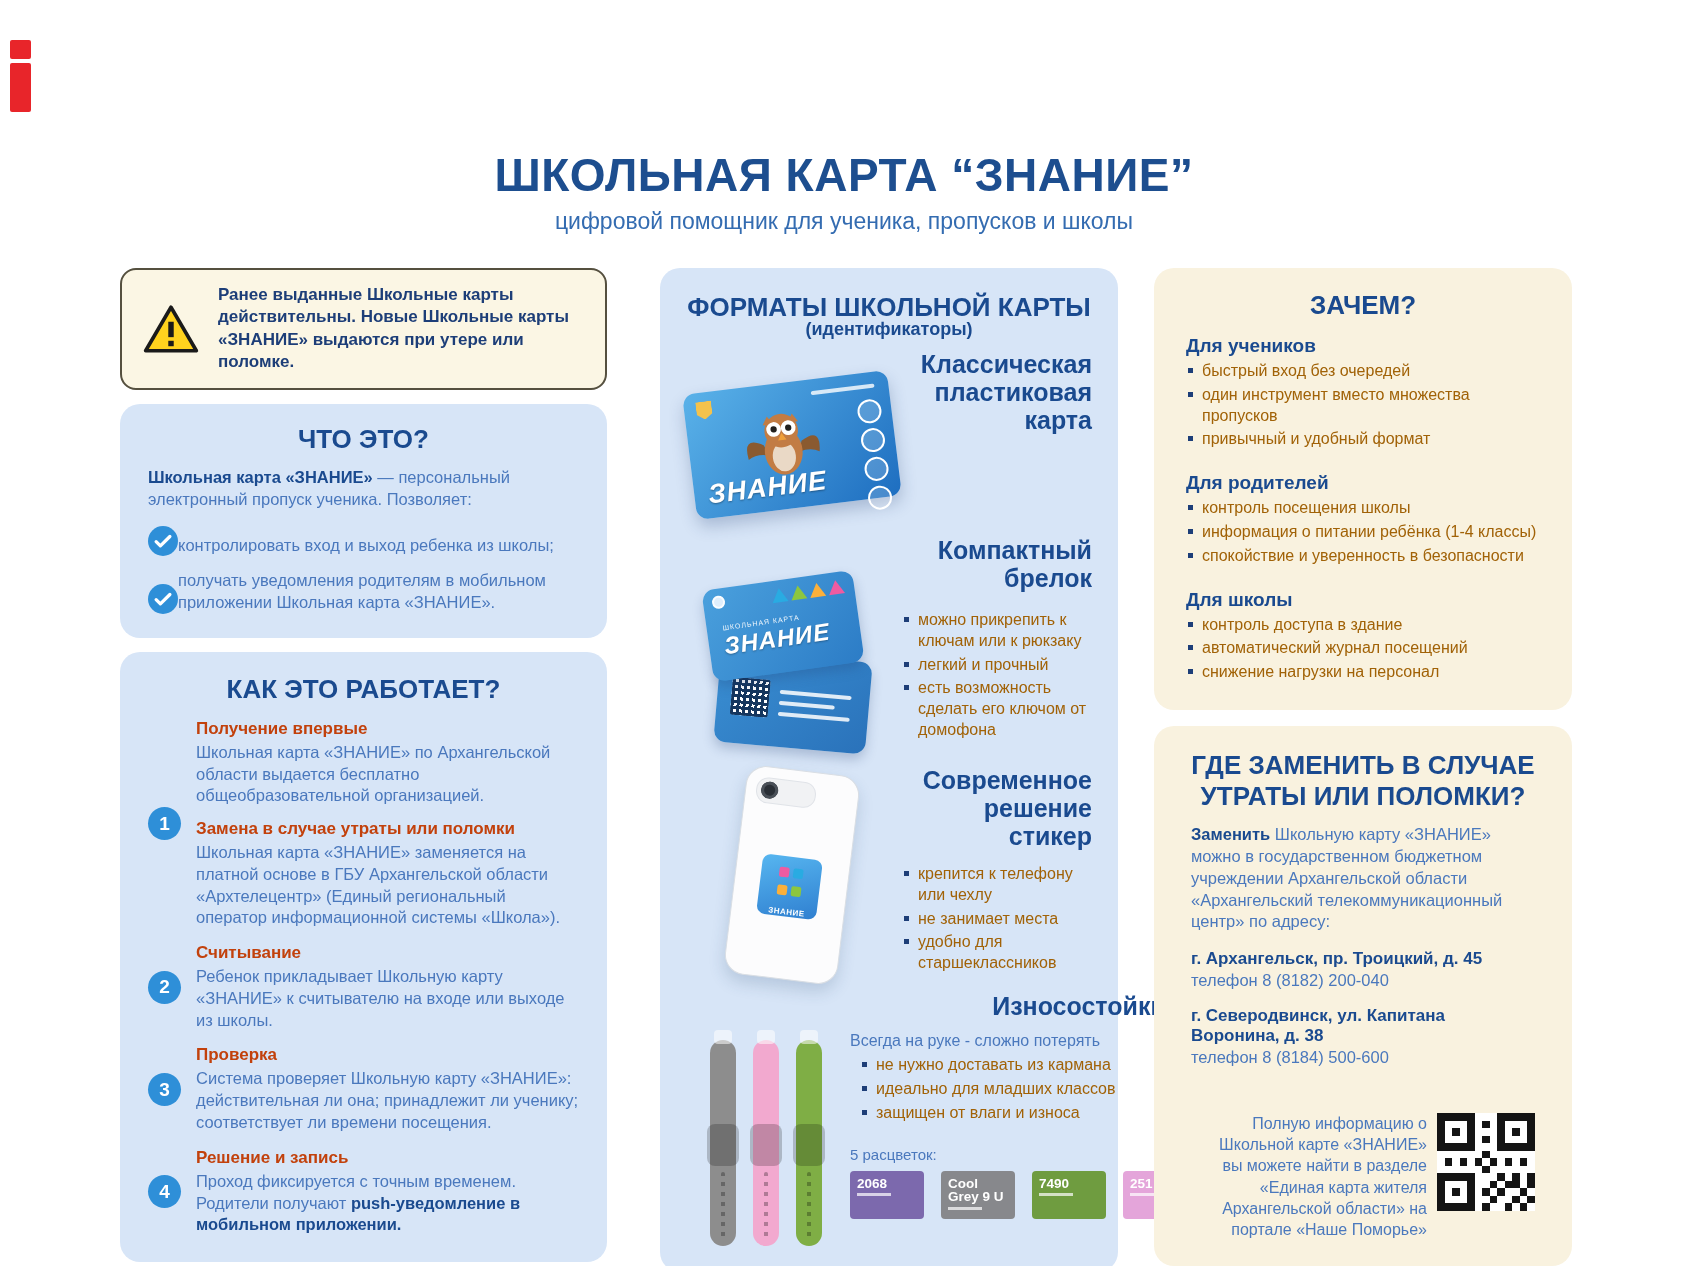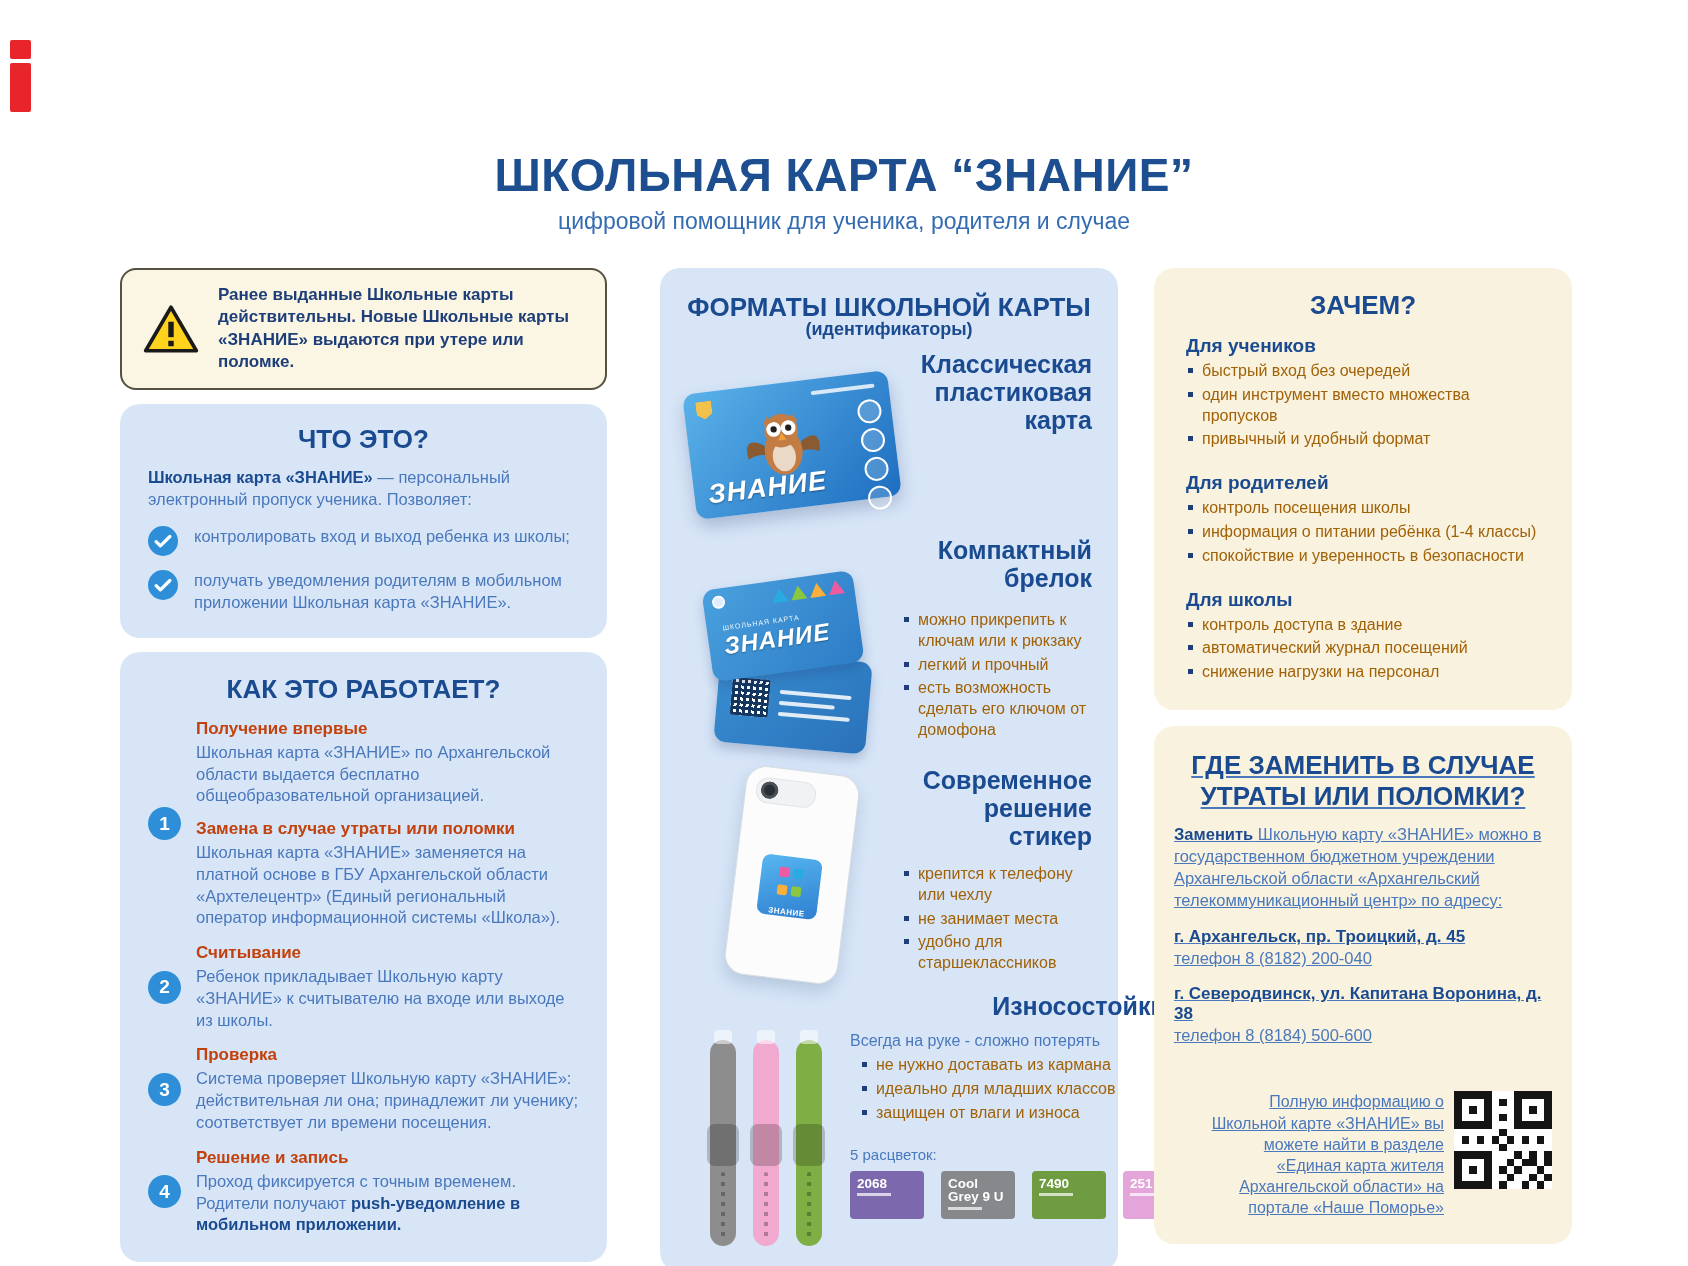--- a/index.html
+++ b/index.html
@@ -33,21 +33,21 @@
 
   
   .warning{background:#fbf6e4;border:2px solid #55503f;border-radius:16px;
            padding:14px 20px;display:flex;align-items:center;gap:18px;min-height:92px;box-sizing:border-box;}
   .warning p{font-weight:bold;color:#1d3e78;font-size:17px;}
   .warn-icon{flex:0 0 auto;display:flex;}
 
   
   .what{margin-top:14px;padding:20px 28px 24px;min-height:196px;}
   .what .intro{margin-bottom:16px;}
-  .check-item{display:flex;align-items:flex-start;gap:16px;margin-top:14px;}
+  .check-item{display:flex;align-items:flex-end;margin-top:14px;}
   .check-item svg{flex:0 0 auto;}
 
   
   .how{margin-top:14px;padding:22px 28px 26px;min-height:558px;}
   .step{display:flex;align-items:center;margin-top:14px;}
   .stepnum{width:33px;height:33px;border-radius:50%;background:#2e8fd8;color:#fff;
            font-weight:bold;font-size:19px;display:flex;align-items:center;justify-content:center;
            flex:0 0 auto;margin-right:15px;}
   .stepbody{flex:1;}
   .stepbody p{margin-bottom:12px;}
@@ -130,21 +130,21 @@
   .strap .clasp{position:absolute;top:-10px;left:50%;transform:translateX(-50%);
                 width:18px;height:14px;border-radius:4px;background:rgba(255,255,255,.55);}
   .strap .face{position:absolute;top:84px;left:-3px;width:32px;height:42px;border-radius:8px;background:rgba(0,0,0,.2);}
   .strap .holes{position:absolute;bottom:8px;left:50%;transform:translateX(-50%);width:4px;height:66px;
                 background-image:repeating-linear-gradient(rgba(0,0,0,.28) 0 4px,transparent 4px 10px);border-radius:2px;}
 
   
   .why{padding:22px 32px 24px;min-height:372px;}
   .group{margin-top:14px;}
   .group h3{margin:0 0 4px 0;font-size:19px;font-weight:bold;color:#1a4a8f;}
-  .replace{margin-top:16px;padding:24px 20px 26px;min-height:480px;text-decoration:underline;}
+  .replace{margin-top:16px;padding:24px 37px 26px;min-height:480px;}
   .replace h2{line-height:1.2;}
   .replace .intro{margin-top:8px;}
   .addr{margin-top:16px;}
   .addr .a{font-size:17px;font-weight:bold;color:#1a4a8f;}
   .addr .p{font-size:16.5px;color:#4a78bd;margin-top:2px;}
   .info-row{display:flex;margin-top:46px;padding-left:26px;gap:10px;align-items:flex-start;text-align:right;}
   .info-row p{flex:1;font-size:16px;}
   .qr{flex:0 0 auto;}
 </style>
 </head>
@@ -152,21 +152,21 @@
 
 <div class="canvas">
 
   <div class="corner-marks">
     <span class="m1"></span>
     <span class="m2"></span>
   </div>
 
   <div class="header">
     <h1>ШКОЛЬНАЯ КАРТА “ЗНАНИЕ”</h1>
-    <div class="subtitle">цифровой помощник для ученика, родителя и случае</div>
+    <div class="subtitle">цифровой помощник для ученика, пропусков и школы</div>
   </div>
 
   <section class="col col-left">
 
     <div class="warning">
       <span class="warn-icon">
         <svg width="58" height="52" viewBox="0 0 64 56">
           <path d="M32 4 L60 52 L4 52 Z" fill="#ffd21e" stroke="#1a1a1a" stroke-width="4" stroke-linejoin="round"></path>
           <rect x="29" y="20" width="6" height="17" fill="#1a1a1a"></rect>
           <rect x="29" y="41" width="6" height="6" fill="#1a1a1a"></rect>

